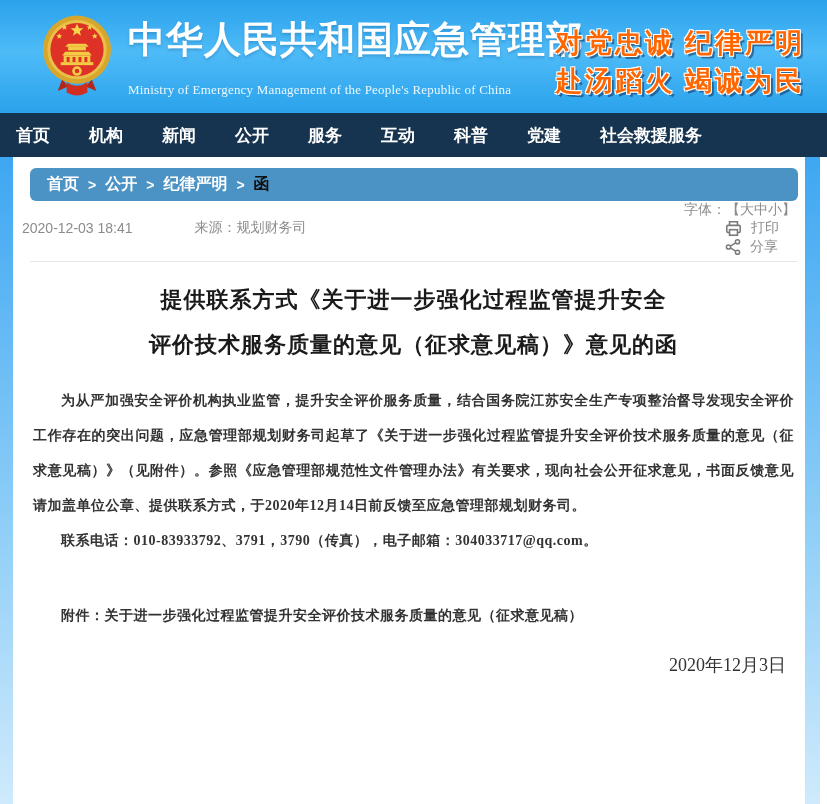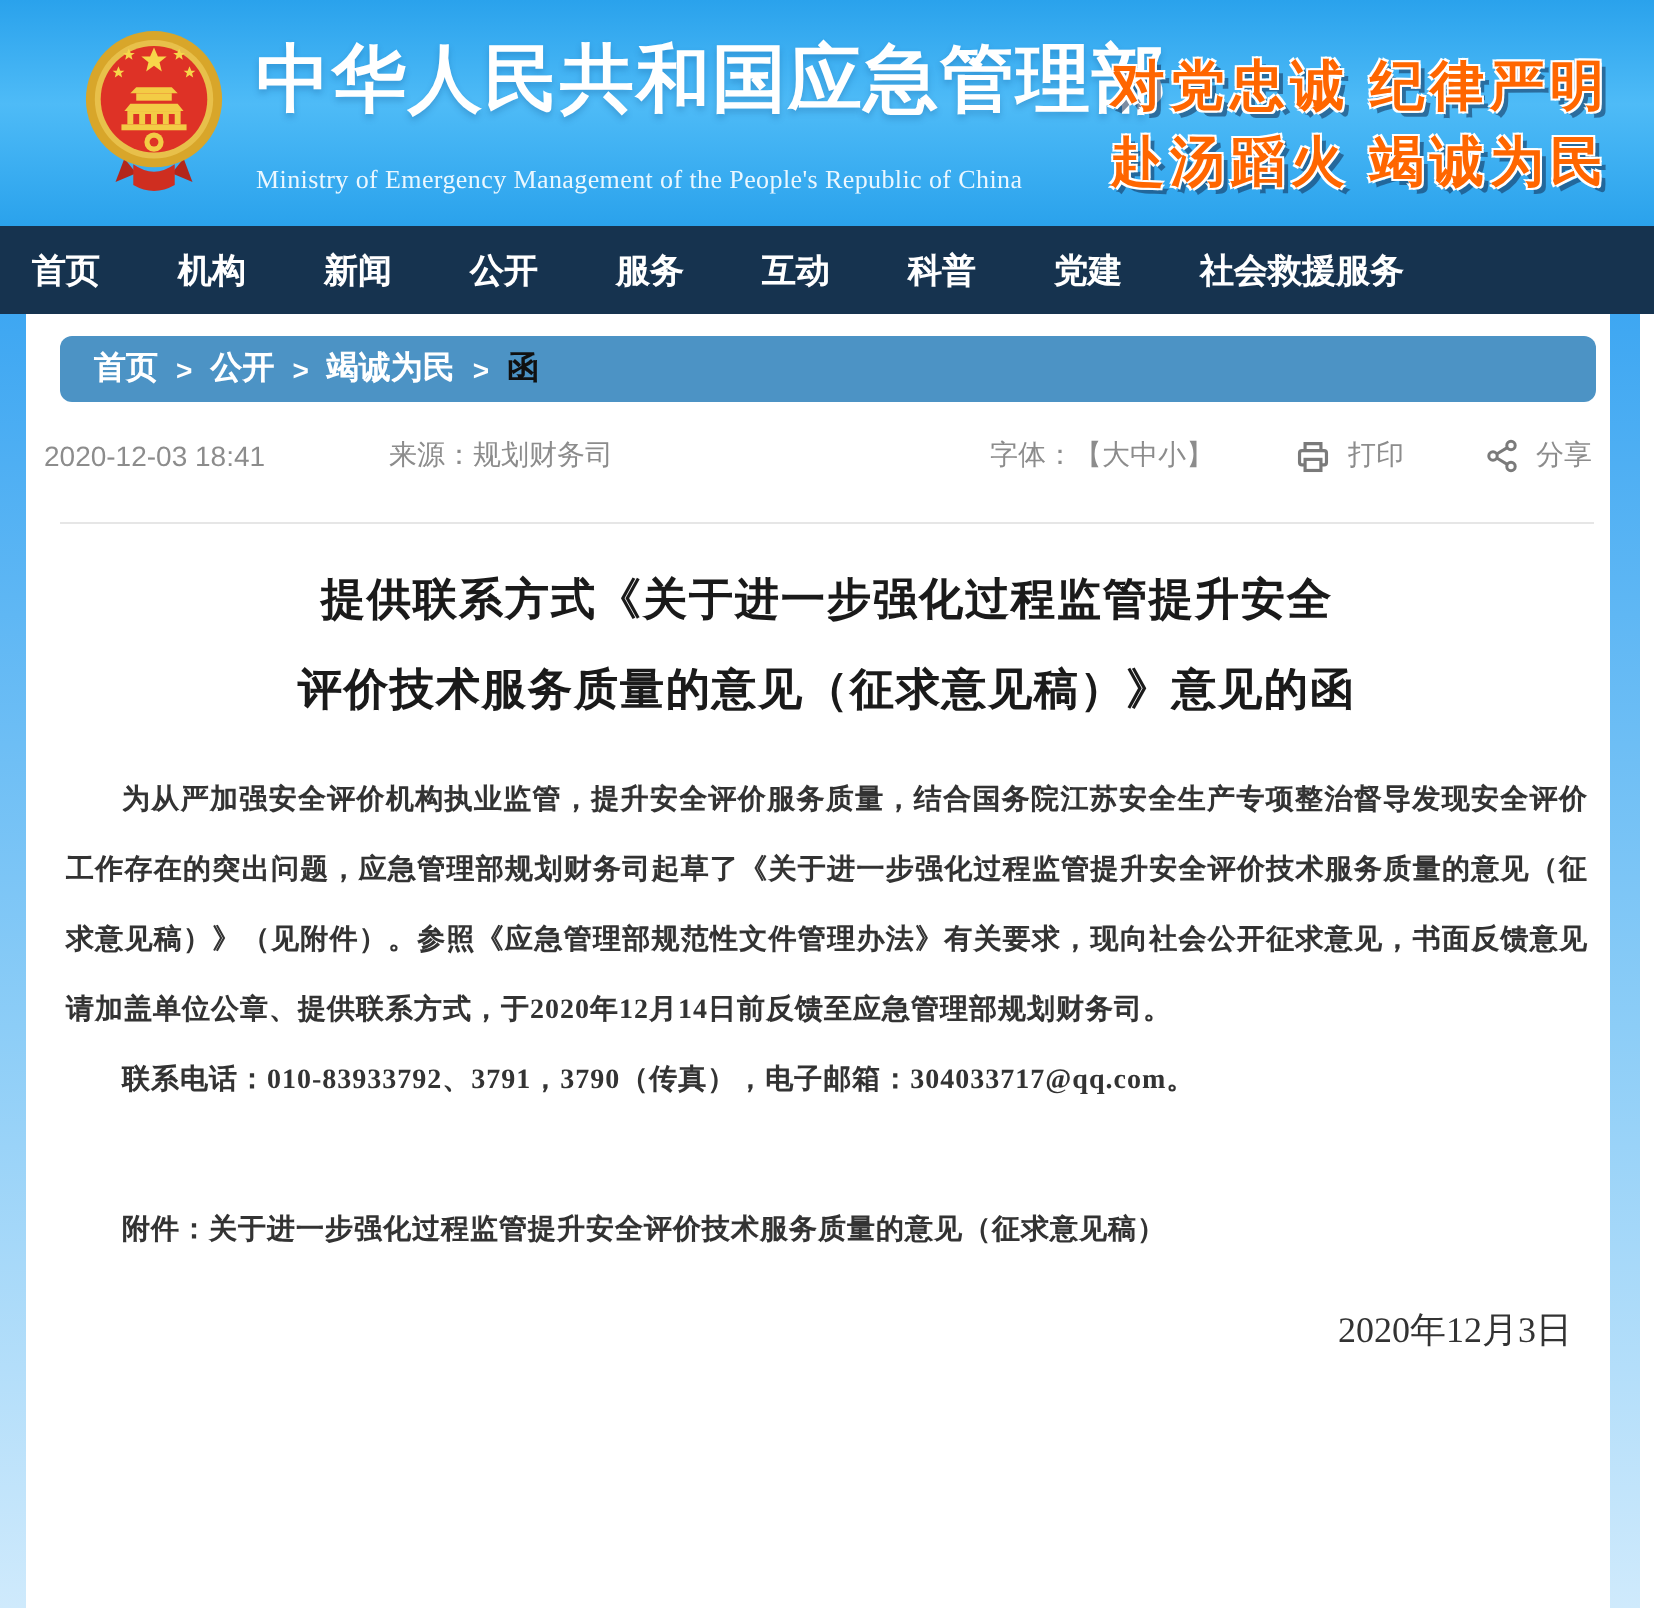--- a/index.html
+++ b/index.html
@@ -67,21 +67,21 @@
   .crumb-current{color:#101010;cursor:pointer;}
 
   
   .meta-row{
     position:absolute;top:58px;left:22px;right:31px;height:26px;
     display:flex;align-items:center;
     font-family:Liberation Sans, sans-serif;
     font-size:14px;color:var(--meta-gray);
   }
   .meta-source{margin-left:62px;}
-  .meta-right{margin-left:auto;display:flex;}
+  .meta-right{margin-left:auto;display:flex;flex-direction:column;}
   .font-group{display:flex;align-items:center;cursor:pointer;}
   .icon-btn{display:flex;align-items:center;gap:8px;cursor:pointer;margin-left:40px;}
   .icon-btn svg{display:block;}
 
   .divider{position:absolute;top:104px;left:30px;right:30px;border-top:1px solid #e6e6e6;}
 
   
   .article{
     position:absolute;top:104px;left:33px;right:33px;
     font-family:"Liberation Serif","DejaVu Serif",serif;color:var(--text-dark);
@@ -165,21 +165,21 @@
 
   <div class="content">
     <div class="edge left"></div>
     <div class="edge right"></div>
 
     <div class="crumb-bar">
       <span class="crumb">首页</span>
       <span class="crumb-sep">&gt;</span>
       <span class="crumb">公开</span>
       <span class="crumb-sep">&gt;</span>
-      <span class="crumb">竭诚为民</span>
+      <span class="crumb">纪律严明</span>
       <span class="crumb-sep">&gt;</span>
       <span class="crumb-current">函</span>
     </div>
 
     <div class="meta-row">
       <span>2020-12-03 18:41</span>
       <span class="meta-source"><span>来源：</span><span>规划财务司</span></span>
       <span class="meta-right">
         <span class="font-group">
           <span>字体：</span>

